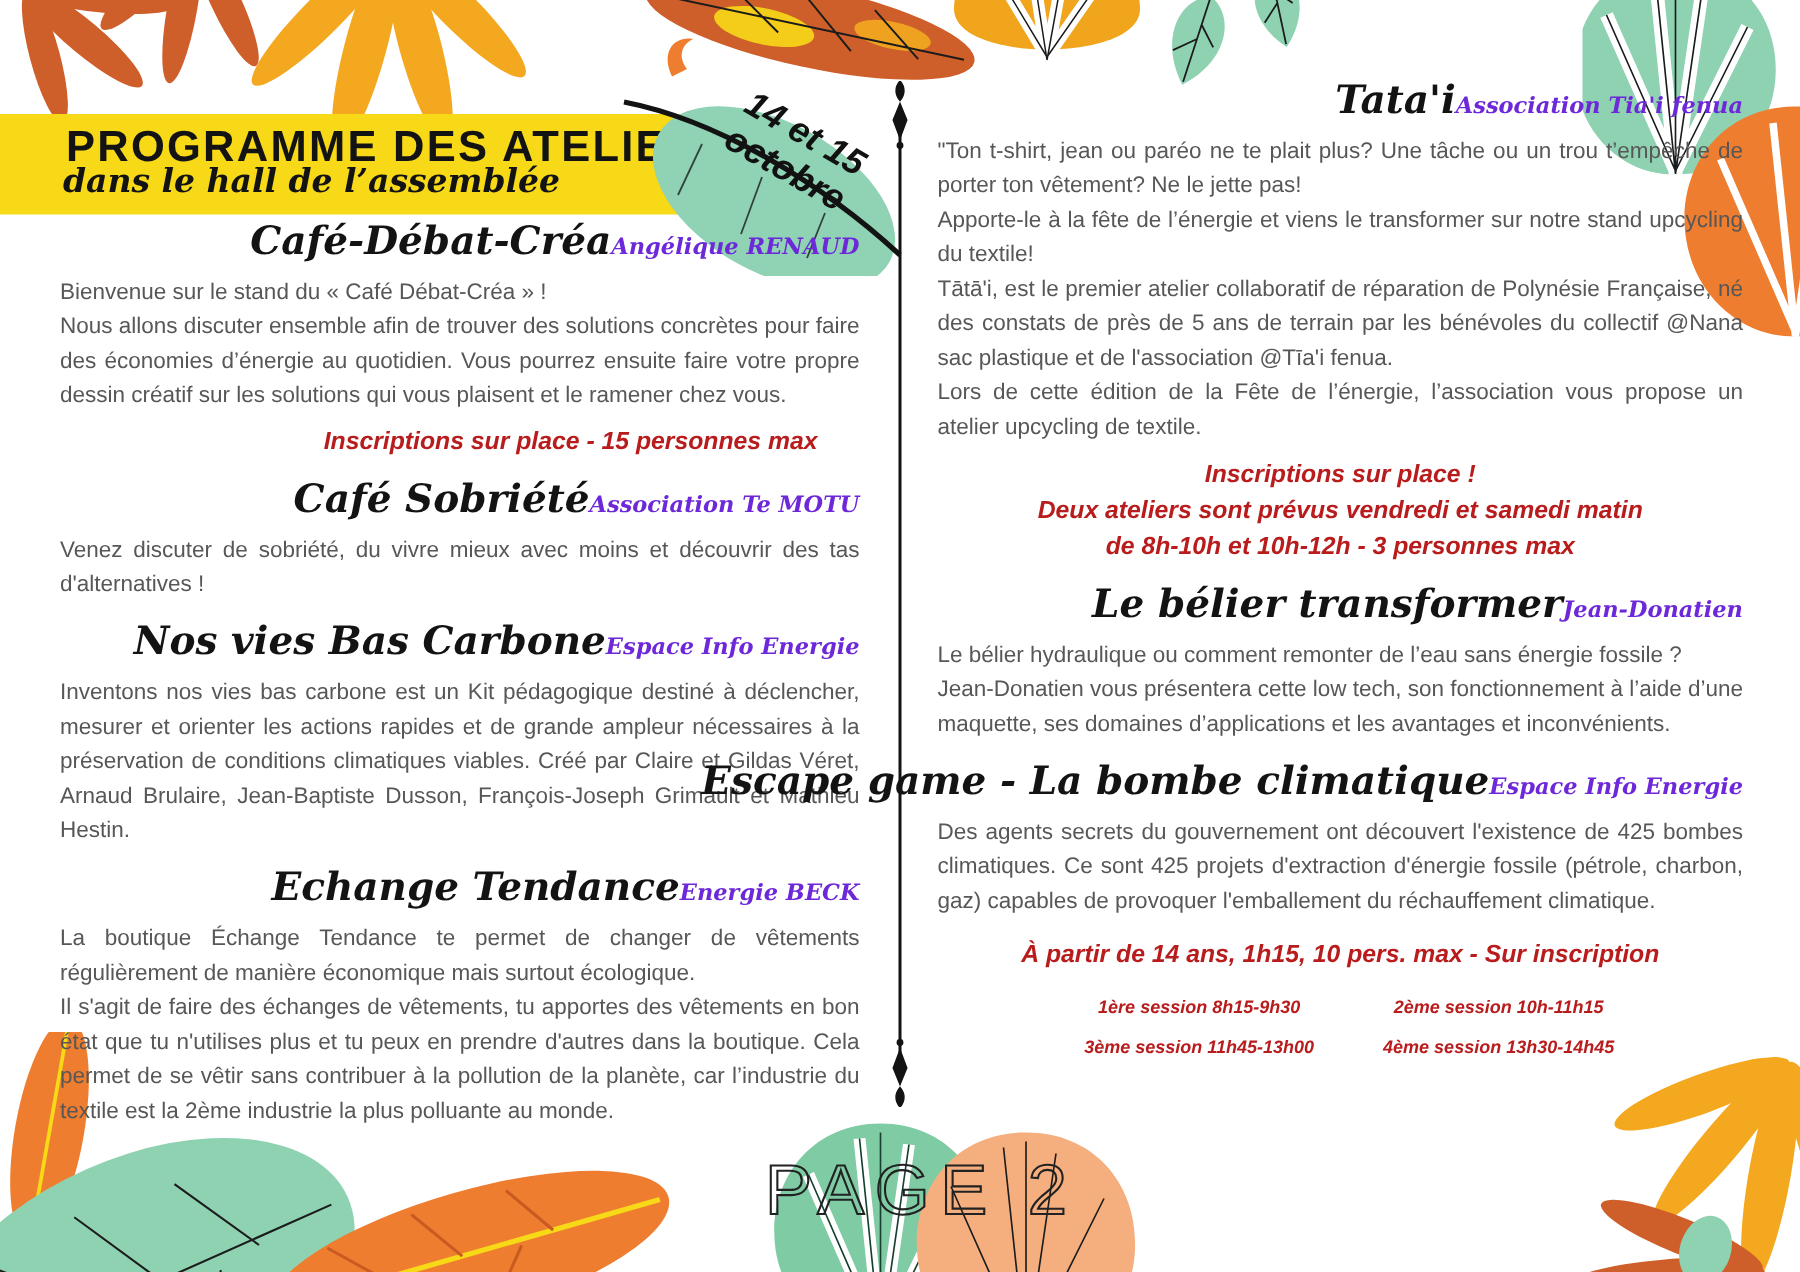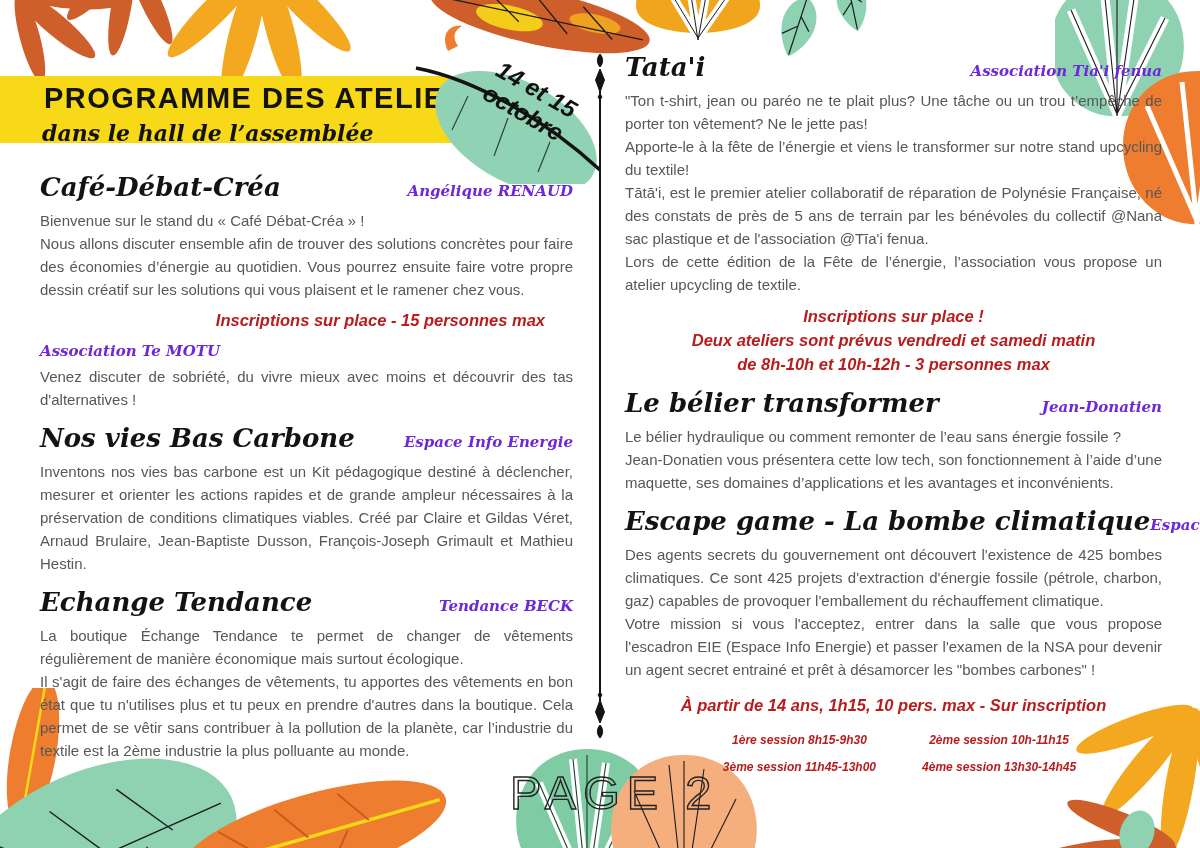--- a/index.html
+++ b/index.html
@@ -13,38 +13,38 @@
     position:absolute; left:0; top:76px; width:482px; height:67px;
     background:#F7D917;
   }
   .program-title {
     position:absolute; left:44px; top:82px;
     font-family:"Liberation Sans", sans-serif;
     font-weight:900; font-size:29px; letter-spacing:1.5px; color:#131313;
     white-space:nowrap;
   }
   .program-subtitle {
-    position:absolute; left:42px; top:120px;
+    position:absolute; left:42px; top:108px;
     font-family:"DejaVu Serif", serif; font-style:italic; font-weight:700;
     font-size:22px; color:#131313; white-space:nowrap;
   }
   .date-text {
     position:absolute; left:462px; top:74px; width:136px;
     transform:rotate(30deg); transform-origin:50% 50%;
     text-align:center; color:#111;
     font-family:"Liberation Sans", sans-serif; font-weight:800; font-style:italic;
     font-size:24px; line-height:27px;
   }
   
   .col { position:absolute; }
-  .col-left  { left:40px;  top:170px; width:533px; }
+  .col-left  { left:40px;  top:144px; width:533px; }
   .col-right { left:625px; top:50px;  width:537px; }
   .sec { margin-bottom:10px; }
   .sec-head {
-    display:flex; justify-content:space-between; align-items:baseline;
+    display:flex; justify-content:flex-end; align-items:baseline;
     margin-bottom:5px;
   }
   .sec-title {
     font-family:"DejaVu Serif", serif; font-style:italic; font-weight:700;
     font-size:26px; color:#131313; line-height:34px; white-space:nowrap;
   }
   .sec-author {
     font-family:"DejaVu Serif", serif; font-style:italic; font-weight:700;
     font-size:15px; color:#6d28d9; white-space:nowrap;
   }
@@ -213,37 +213,38 @@
         <span class="sec-title">Café-Débat-Créa</span>
         <span class="sec-author">Angélique RENAUD</span>
       </div>
       <p>Bienvenue sur le stand du « Café Débat-Créa » !</p>
       <p>Nous allons discuter ensemble afin de trouver des solutions concrètes pour faire des économies d’énergie au quotidien. Vous pourrez ensuite faire votre propre dessin créatif sur les solutions qui vous plaisent et le ramener chez vous.</p>
       <div class="hl hl-right">Inscriptions sur place - 15 personnes max</div>
     </div>
 
     <div class="sec">
       <div class="sec-head">
+        <span class="sec-title">Café Sobriété</span>
         <span class="sec-author">Association Te MOTU</span>
       </div>
       <p>Venez discuter de sobriété, du vivre mieux avec moins et découvrir des tas d'alternatives !</p>
     </div>
 
     <div class="sec">
       <div class="sec-head">
         <span class="sec-title">Nos vies Bas Carbone</span>
         <span class="sec-author">Espace Info Energie</span>
       </div>
       <p>Inventons nos vies bas carbone est un Kit pédagogique destiné à déclencher, mesurer et orienter les actions rapides et de grande ampleur nécessaires à la préservation de conditions climatiques viables. Créé par Claire et Gildas Véret, Arnaud Brulaire, Jean-Baptiste Dusson, François-Joseph Grimault et Mathieu Hestin.</p>
     </div>
 
     <div class="sec">
       <div class="sec-head">
         <span class="sec-title">Echange Tendance</span>
-        <span class="sec-author">Tendance BECK</span>
+        <span class="sec-author">Energie BECK</span>
       </div>
       <p>La boutique Échange Tendance te permet de changer de vêtements régulièrement de manière économique mais surtout écologique.</p>
       <p>Il s'agit de faire des échanges de vêtements, tu apportes des vêtements en bon état que tu n'utilises plus et tu peux en prendre d'autres dans la boutique. Cela permet de se vêtir sans contribuer à la pollution de la planète, car l’industrie du textile est la 2ème industrie la plus polluante au monde.</p>
     </div>
 
   </div>
 
   <div class="col col-right">
 
     <div class="sec">
@@ -270,21 +271,20 @@
       <p>Le bélier hydraulique ou comment remonter de l’eau sans énergie fossile ?</p>
       <p>Jean-Donatien vous présentera cette low tech, son fonctionnement à l’aide d’une maquette, ses domaines d’applications et les avantages et inconvénients.</p>
     </div>
 
     <div class="sec">
       <div class="sec-head">
         <span class="sec-title">Escape game - La bombe climatique</span>
         <span class="sec-author">Espace Info Energie</span>
       </div>
       <p>Des agents secrets du gouvernement ont découvert l'existence de 425 bombes climatiques. Ce sont 425 projets d'extraction d'énergie fossile (pétrole, charbon, gaz) capables de provoquer l'emballement du réchauffement climatique.</p>
-      <p>Votre mission si vous l'acceptez, entrer dans la salle que vous propose l'escadron EIE (Espace Info Energie) et passer l'examen de la NSA pour devenir un agent secret entrainé et prêt à désamorcer les "bombes carbones" !</p>
       <div class="hl hl-single">À partir de 14 ans, 1h15, 10 pers. max - Sur inscription</div>
       <div class="sessions">
         <div>
           <div class="hl">1ère session 8h15-9h30</div>
           <div class="hl">3ème session 11h45-13h00</div>
         </div>
         <div>
           <div class="hl">2ème session 10h-11h15</div>
           <div class="hl">4ème session 13h30-14h45</div>
         </div>

